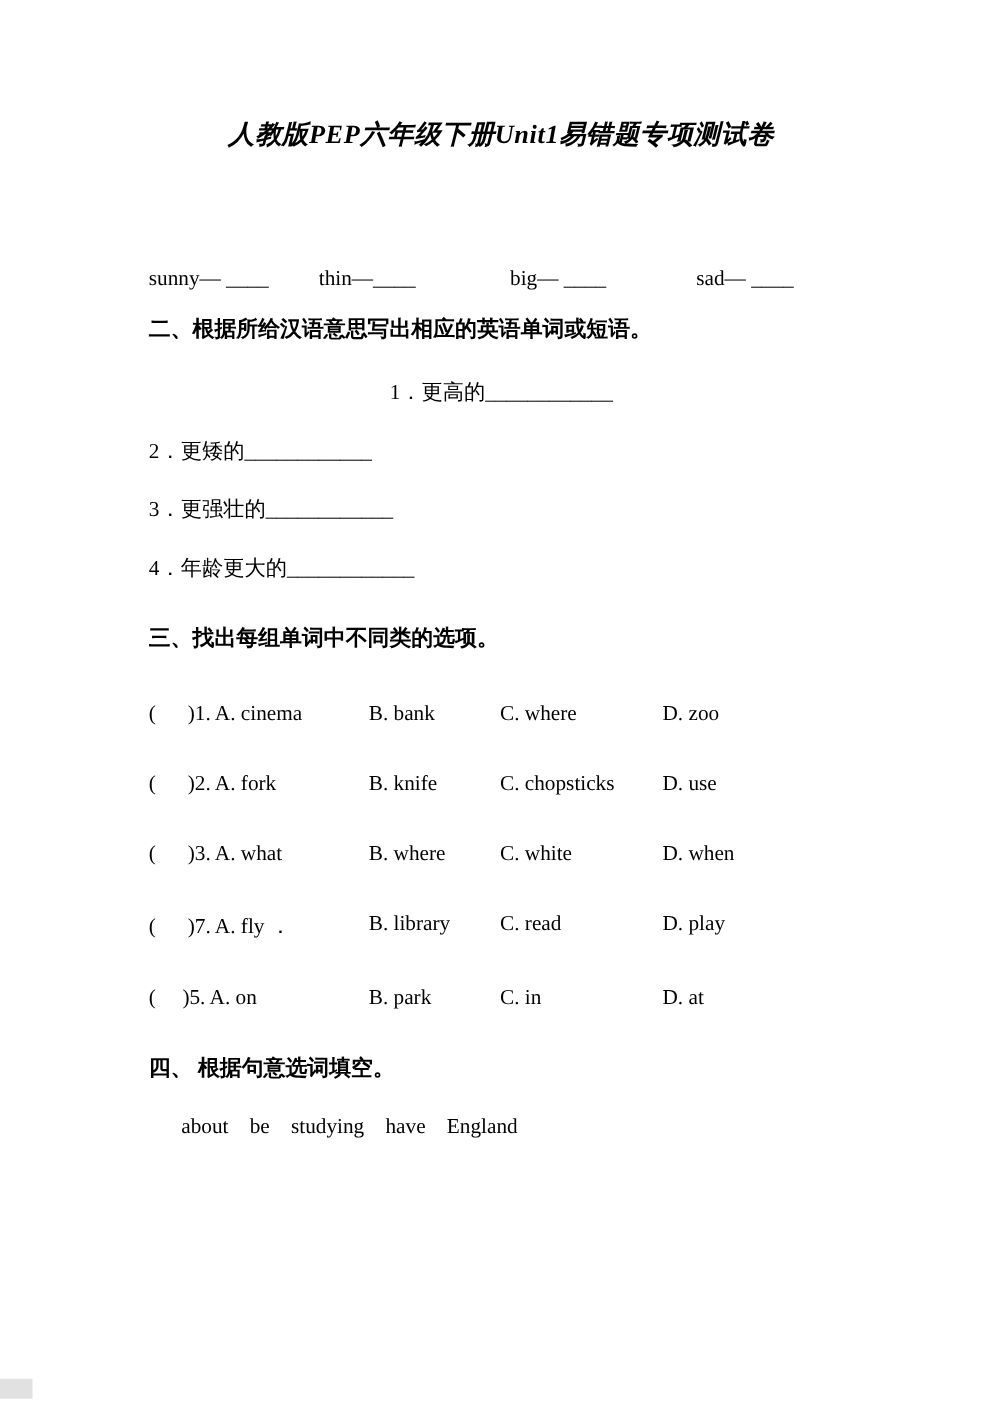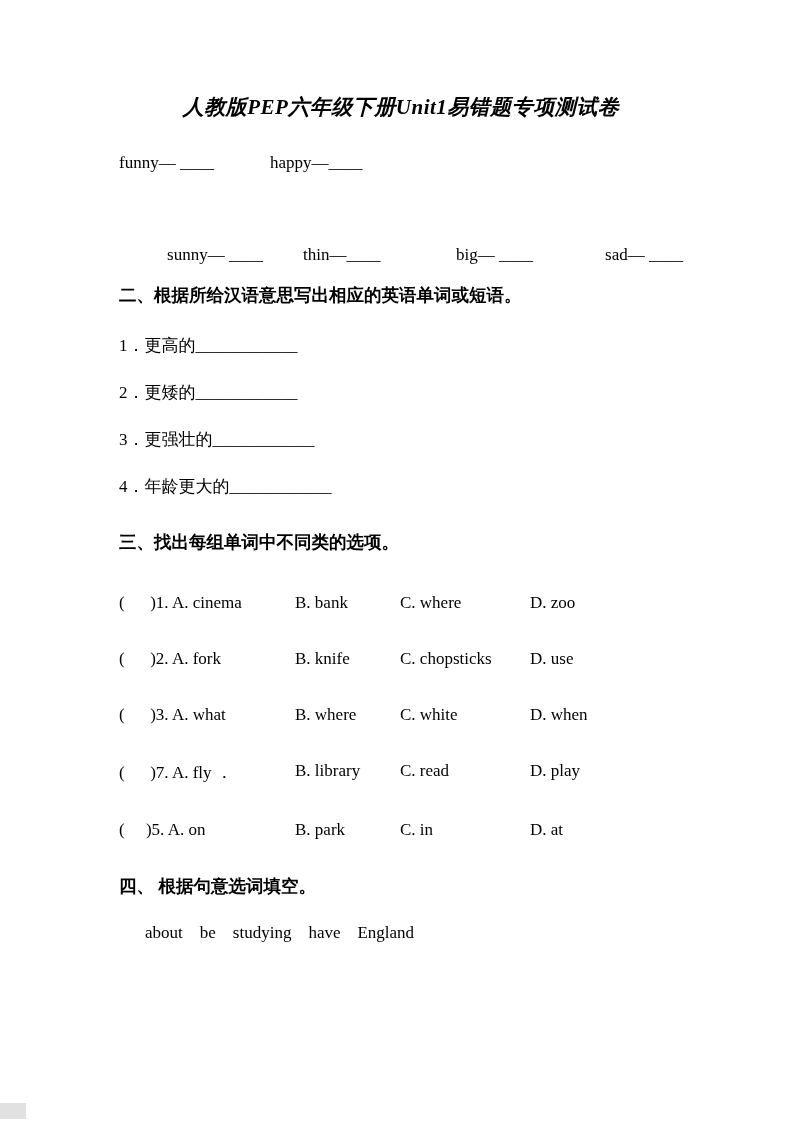--- a/index.html
+++ b/index.html
@@ -29,30 +29,30 @@
   .heading {
     font-size: 17.5px;
     font-weight: bold;
     line-height: 1.2;
   }
   .pre { white-space: pre; }
 
   
   .s1-row { display: flex; font-size: 17px; }
   .s1-row1 { margin-top: 32px; }
-  .s1-row2 { margin-top: 72px; justify-content: flex-end; }
+  .s1-row2 { margin-top: 92px; }
   .s1c0 { width: 151px; }
   .s1r2c0 { width: 136px; }
   .s1r2c1 { width: 153px; }
   .s1r2c2 { width: 149px; }
 
   
   .sec2-heading { margin-top: 20px; }
   .s2-item { margin-top: 24px; font-size: 17px; }
-  .s2-first { margin-top: 28px; }
+  .s2-first { margin-top: 28px; text-align: center; }
 
   
   .sec3-heading { margin-top: 34px; }
   .mc-row { display: flex; font-size: 17px; margin-top: 36px; }
   .mc-first { margin-top: 40px; }
   .mc0 { width: 176px; }
   .mc1 { width: 105px; }
   .mc2 { width: 130px; }
 
   
@@ -72,24 +72,20 @@
   }
 </style>
 </head>
 <body>
 
 <div class="page">
 
   <h1 class="title">人教版PEP六年级下册Unit1易错题专项测试卷</h1>
 
 
-  <div class="s1-row s1-row1">
-    <span class="pre s1c0">funny— ____</span>
-    <span class="pre">happy—____</span>
-  </div>
 
   <div class="s1-row s1-row2">
     <span class="pre s1r2c0">sunny— ____</span>
     <span class="pre s1r2c1">thin—____</span>
     <span class="pre s1r2c2">big— ____</span>
     <span class="pre">sad— ____</span>
   </div>
 
   <div class="heading sec2-heading">二、根据所给汉语意思写出相应的英语单词或短语。</div>
 

